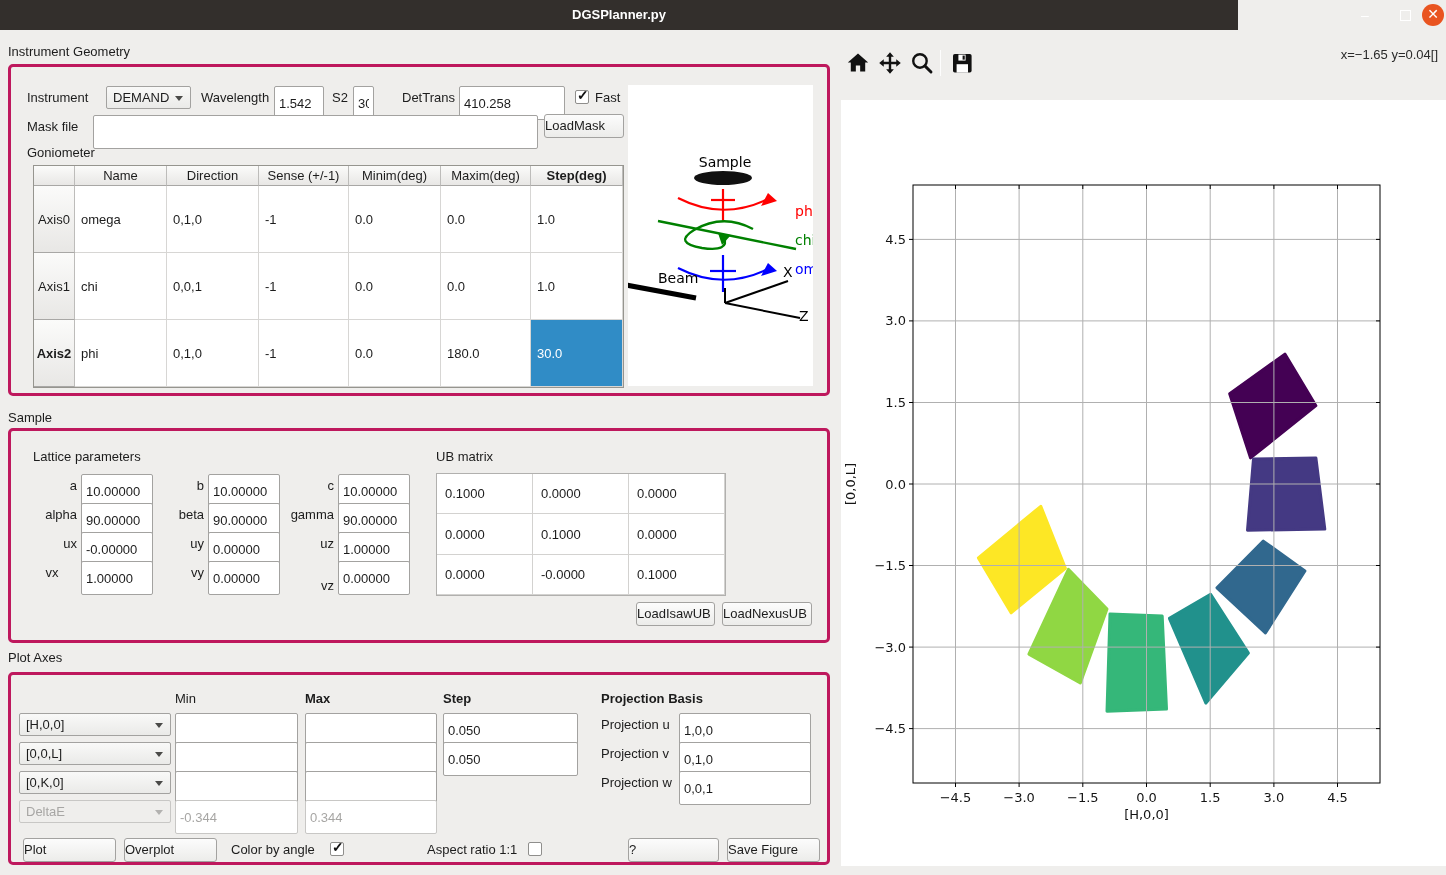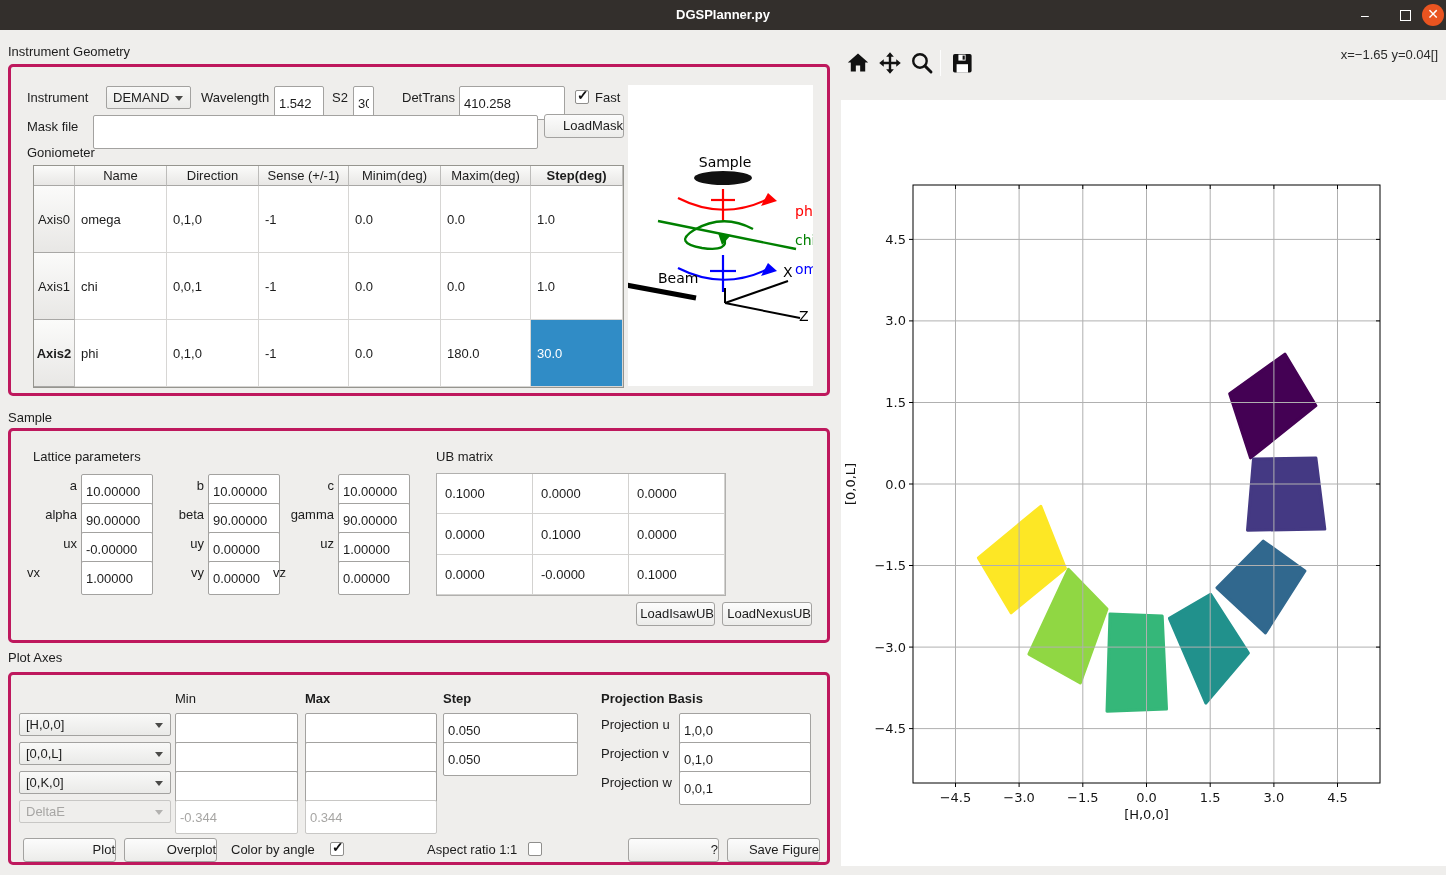--- a/index.html
+++ b/index.html
@@ -1,35 +1,35 @@
 <!DOCTYPE html>
 <html><head>
 <meta charset="utf-8">
 <style>
   html,body{margin:0;padding:0}
   body{position:relative;width:1446px;height:875px;background:#efeeec;overflow:hidden;
        font-family:"Liberation Sans",sans-serif;font-size:13px;color:#1c1c1c}
   
-  .titlebar{position:absolute;left:0;top:0;width:1446px;height:30px;background:#332f2c}
+  .titlebar{position:absolute;left:0;top:0;width:1238px;height:30px;background:#332f2c}
   .tb-title{position:absolute;left:0;top:0;width:100%;height:30px;line-height:30px;text-align:center;
             color:#fff;font-weight:700;font-size:13px}
   .wbtn{position:absolute;top:0;height:30px;color:#fff;text-align:center;line-height:30px;font-size:14px}
   .win-max-glyph{display:inline-block;width:9px;height:9px;border:1.5px solid #fff;margin-top:10px}
   .win-close{position:absolute;top:4px;width:22px;height:22px;border-radius:50%;background:#e95420;
              color:#fff;text-align:center;line-height:21px;font-size:14px}
   
   .section-label{position:absolute;white-space:nowrap}
   .group{position:absolute;border:3px solid #be185d;border-radius:5px;box-sizing:border-box}
   .lbl{position:absolute;line-height:23px;white-space:nowrap}
   .inp{position:absolute;height:23px;box-sizing:border-box;background:#fff;border:1px solid #a3a2a0;
        border-radius:2px;font-family:"Liberation Sans",sans-serif;font-size:13px;color:#1c1c1c;
        padding:16px 4px;outline:none}
   .inp.disabled{color:#a7a6a4;border-color:#c8c7c5}
   .btn{position:absolute;height:24px;box-sizing:border-box;background:linear-gradient(#fcfcfc,#ececea);
-       border:1px solid #a3a2a0;border-radius:3px;text-align:right;line-height:22px;font-size:13px;cursor:default}
+       border:1px solid #a3a2a0;border-radius:3px;text-align:left;line-height:22px;font-size:13px;cursor:default}
   .combo{position:absolute;height:23px;box-sizing:border-box;background:linear-gradient(#f9f9f8,#eaeae8);
          border:1px solid #a3a2a0;border-radius:2px;padding:0 6px;line-height:21px;white-space:nowrap}
   .combo .arr{position:absolute;right:7px;top:9px;width:0;height:0;border-left:4px solid transparent;
               border-right:4px solid transparent;border-top:5px solid #4a4a48}
   .combo.disabled{color:#a7a6a4;background:#efeeec;border-color:#c8c7c5}
   .combo.disabled .arr{border-top-color:#b3b2b0}
   .checkbox{position:absolute;width:14px;height:14px;box-sizing:border-box;background:#fff;
             border:1px solid #8f8e8c;border-radius:2px}
   .checkbox.checked::after{content:"✓";position:absolute;left:1px;top:-4px;font-size:14px;font-weight:700;color:#111}
   
@@ -173,25 +173,25 @@
   <div class="lbl" style="left:262px;top:72px;width:61px;text-align:right">gamma</div>
   <input class="inp" style="left: 327px; top: 72px; width: 72px;" value="90.00000">
 
   <div class="lbl" style="left:16px;top:101px;width:50px;text-align:right">ux</div>
   <input class="inp" style="left: 70px; top: 101px; width: 72px;" value="-0.00000">
   <div class="lbl" style="left:130px;top:101px;width:63px;text-align:right">uy</div>
   <input class="inp" style="left: 197px; top: 101px; width: 72px;" value="0.00000">
   <div class="lbl" style="left:262px;top:101px;width:61px;text-align:right">uz</div>
   <input class="inp" style="left: 327px; top: 101px; width: 72px;" value="1.00000">
 
-  <div class="lbl" style="left:16px;top:130px;width:50px;text-align:left">vx</div>
+  <div class="lbl" style="left:16px;top:130px;width:50px;text-align:center">vx</div>
   <input class="inp" style="left: 70px; top: 130px; width: 72px;" value="1.00000">
   <div class="lbl" style="left:130px;top:130px;width:63px;text-align:right">vy</div>
   <input class="inp" style="left: 197px; top: 130px; width: 72px;" value="0.00000">
-  <div class="lbl" style="left:262px;top:130px;width:61px;text-align:left">vz</div>
+  <div class="lbl" style="left:262px;top:143px;width:61px;text-align:right">vz</div>
   <input class="inp" style="left: 327px; top: 130px; width: 72px;" value="0.00000">
 
   <div class="lbl" style="left:425px;top:14px">UB matrix</div>
   <div class="ubtable" style="left:425px;top:42px">
     <div class="ub-c">0.1000</div>
     <div class="ub-c">0.0000</div>
     <div class="ub-c">0.0000</div>
     <div class="ub-c">0.0000</div>
     <div class="ub-c">0.1000</div>
     <div class="ub-c">0.0000</div>

